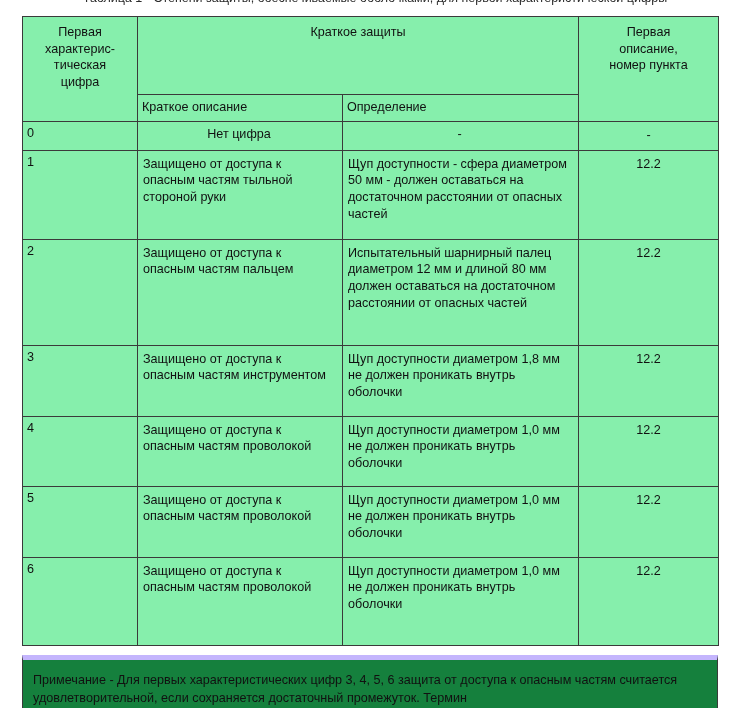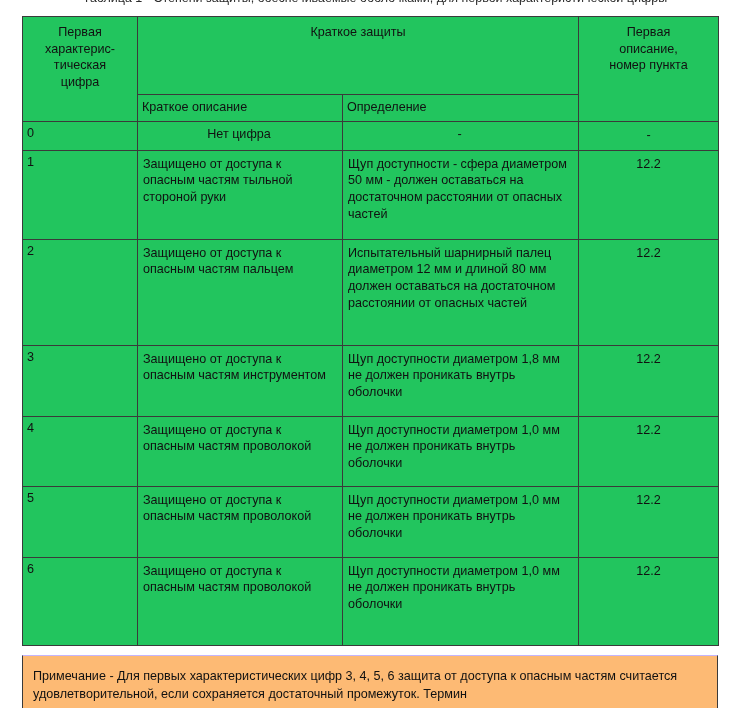--- a/index.html
+++ b/index.html
@@ -50,21 +50,21 @@
     table-layout: fixed;
     width: 696px;
     font-size: 12.6px;
     line-height: 1.33;
   }
 
   table.gost td {
     border: 1px solid #3a3a3a;
     padding: 0;
     vertical-align: top;
-    background: #22c55e;
+    background: #86efac;
   }
 
   
   col.c-digit  { width: 115px; }
   col.c-brief  { width: 205px; }
   col.c-defn   { width: 236px; }
   col.c-cond   { width: 140px; }
 
   
   .hdr {
@@ -120,23 +120,23 @@
   
   .note-wrap {
     position: absolute;
     left: 22px;
     top: 655px;
     width: 696px;
     height: 53px;
     overflow: hidden;
     border-left: 1px solid #3a3a3a;
     border-right: 1px solid #3a3a3a;
-    border-top: 1px solid #c4b5fd;
+    border-top: 5px solid #c4b5fd;
     box-sizing: border-box;
-    background: #fdba74;
+    background: #15803d;
   }
   .note-text {
     padding: 11px 9px 0 10px;
     font-size: 12.6px;
     line-height: 1.45;
     color: #111111;
   }
 </style>
 </head>
 <body>

